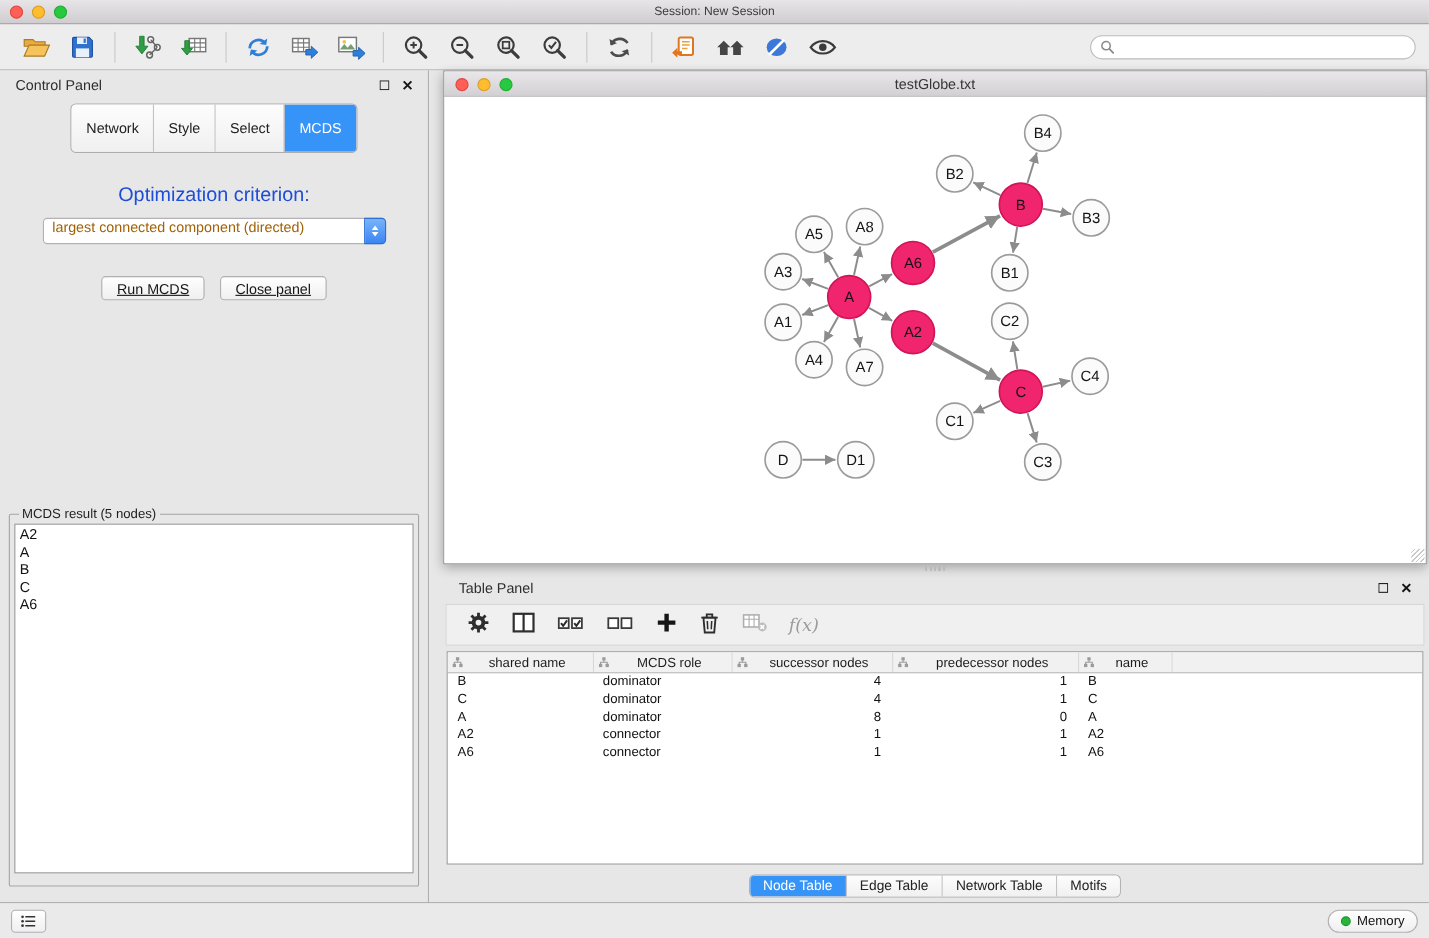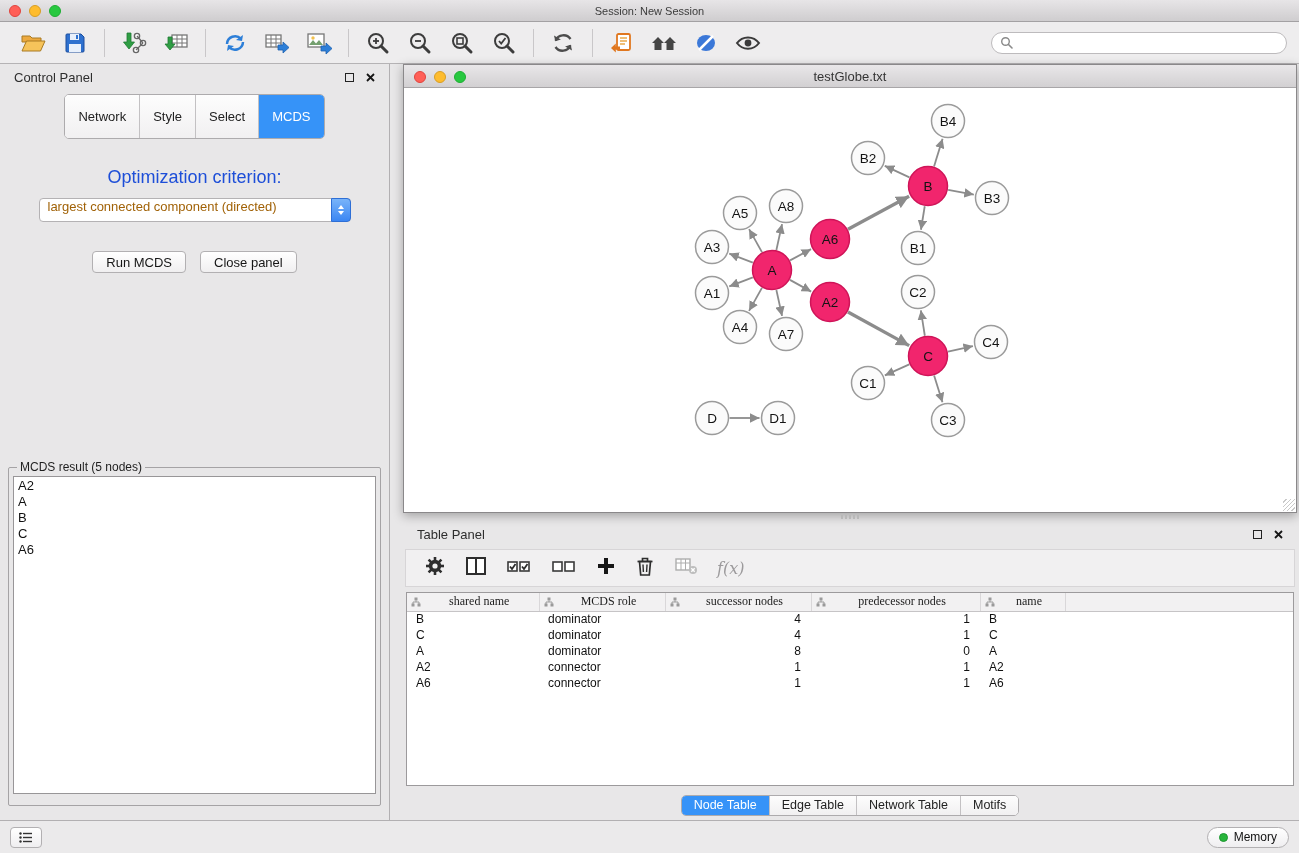--- a/index.html
+++ b/index.html
@@ -42,21 +42,21 @@
   .dropdown { margin:10px auto 16px; width:312px; height:24px; background:#fff; border:1px solid #b4b2b4; border-radius:4px;
               display:flex; align-items:flex-start; font-size:13px; color:#a16207; padding-left:8px; position:relative; flex:0 0 auto; }
   .dd-stepper { position:absolute; right:-1px; top:-1px; width:20px; height:24px;
                 background:linear-gradient(#79b4f9,#3b86f3); border:1px solid #2e6fd6; border-radius:0 4px 4px 0;
                 display:flex; flex-direction:column; align-items:center; justify-content:center; gap:2px; }
   .tri-up { width:0;height:0;border-left:3.5px solid transparent;border-right:3.5px solid transparent;border-bottom:4px solid #fff; }
   .tri-down { width:0;height:0;border-left:3.5px solid transparent;border-right:3.5px solid transparent;border-top:4px solid #fff; }
 
   .btn-row { display:flex; justify-content:center; gap:14px; margin-top:13px; flex:0 0 auto; }
   .mac-btn { height:22px; padding:0 13px; background:linear-gradient(#ffffff,#f0eff0); border:1px solid #b2b0b2;
-             border-radius:4px; font-size:13px; color:#161616; font-family:inherit; }
+             border-radius:4px; font-size:13px; color:#161616; font-family:inherit;text-decoration:underline; }
 
   .result-box { margin:auto 8px 14px; height:346px; border:1px solid #a5a3a5; border-radius:2px; padding:2px 4px 4px; min-inline-size:0; }
   .result-box legend { font-size:12px; color:#1e1e1e; padding:0 3px; margin-left:4px; }
   .result-list { background:#fff; border:1px solid #989698; height:318px; overflow:auto; padding:1px 4px; }
   .result-item { font-size:13px; line-height:16px; color:#111; }
 
   
   .right-area { flex:1; display:flex; flex-direction:column; padding-left:13px; padding-right:2px; background:#e8e7e8; }
 
   .network-window { height:449px; border:1px solid #8a888a; box-shadow:0 3px 10px rgba(0,0,0,.3);
@@ -79,21 +79,21 @@
   .tp-toolbar { height:38px; display:flex; align-items:center; gap:19px; padding:0 18px; margin:2px 2px 0;
                 background:#f1f0f1; border:1px solid #d7d5d7; flex:0 0 auto; }
   .fx { font-family:"DejaVu Serif",serif; font-style:italic; font-size:16px; color:#9c9a9c; }
 
   .table-wrap { flex:1; margin:5px 3px 4px; background:#fff; border:1px solid #9c9a9c; overflow:hidden; min-height:0; }
   table { border-collapse:collapse; width:100%; table-layout:fixed; }
   thead th { height:18px; background:#f2f1f2; border-right:1px solid #d9d7d9; border-bottom:1px solid #c6c4c6;
              font-weight:normal; font-size:12px; color:#1c1c1c; padding:0 4px; }
   thead th.filler { border-right:none; }
   .th-inner { display:flex; align-items:center; gap:3px; }
-  .th-label { flex:1; white-space:nowrap; overflow:hidden;font-family:Liberation Serif, serif; }
+  .th-label { flex:1; white-space:nowrap; overflow:hidden; }
   tbody td { height:16px; font-size:12px; color:#111; padding:0 9px; white-space:nowrap; overflow:hidden; }
   td.align-right { text-align:right; padding-right:10px; }
   td.align-left { text-align:left; }
 
   .tp-tabs { height:30px; display:flex; align-items:center; justify-content:center; flex:0 0 auto; }
   .tp-tabs .seg-item { font-size:12.5px; padding:2.5px 12px; }
 
   
   .statusbar { height:33px; border-top:1px solid #b2b0b2; background:#ebeaeb; display:flex; align-items:center; padding:6px 10px; }
   .list-btn { width:32px; height:21px; background:linear-gradient(#fff,#efeef0); border:1px solid #b2b0b2; border-radius:4px;

